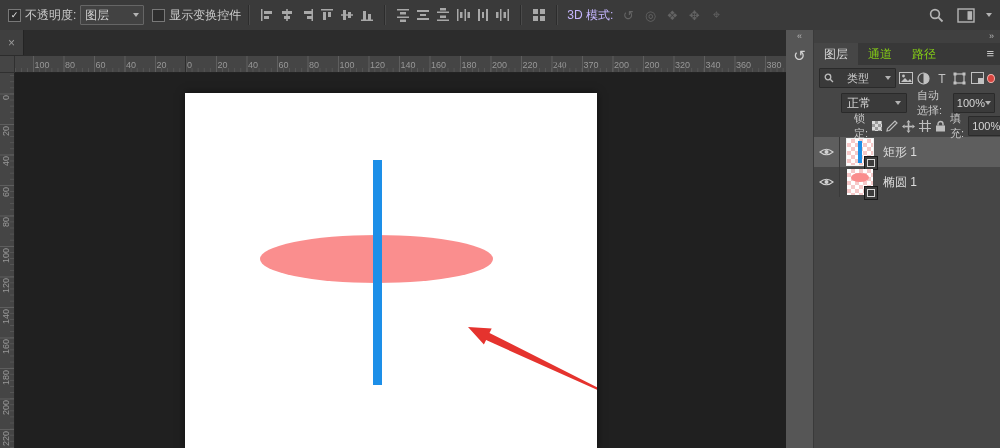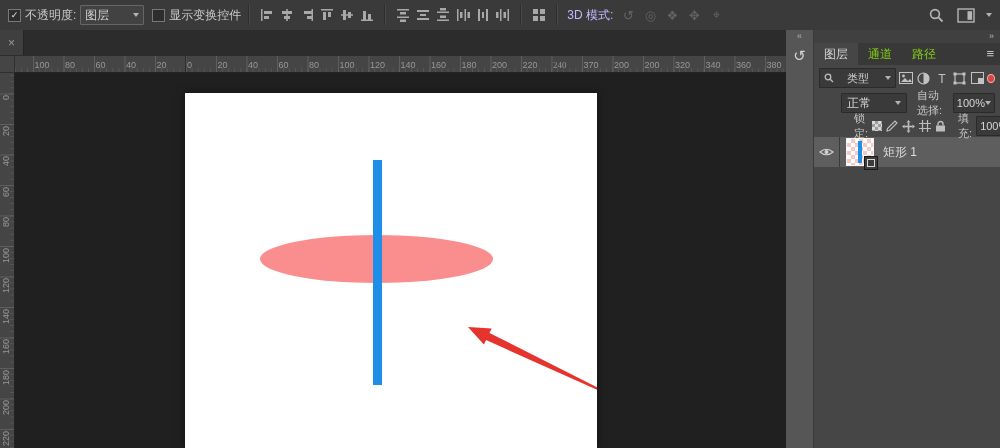--- a/index.html
+++ b/index.html
@@ -370,21 +370,21 @@
         <svg width="12" height="12">
             <path d="M3.5 0v12M8.5 0v12M0 3.5h12M0 8.5h12" stroke="#bdbdbd" stroke-width="1.2"></path>
           </svg>
       </span>
       <span class="lock-icon">
         <svg width="11" height="12">
             <rect x="1" y="5.5" width="9" height="6" fill="#bdbdbd"></rect>
             <path d="M3 5.5V4a2.5 2.5 0 0 1 5 0v1.5" fill="none" stroke="#bdbdbd" stroke-width="1.4"></path>
           </svg>
       </span>
-      <span style="margin-left:8px;">填充:</span>
+      <span style="">填充:</span>
       <span class="val-field">
         <span>100%</span>
         <span class="caret"></span>
       </span>
     </div>
 
     <div class="layers-list">
       <div class="lrow selected">
         <span class="eye-cell">
           <svg width="15" height="10">
@@ -396,16 +396,33 @@
           <span class="thumb selected-thumb" style="position:relative;display:block;">
             <span class="t-bar" style="background: rgb(29, 143, 232);"></span>
           </span>
           <span class="badge">
               <i></i>
             </span>
         </span>
         <span class="lname">矩形 1</span>
       </div>
 
+      <div class="lrow">
+        <span class="eye-cell">
+          <svg width="15" height="10">
+              <path d="M1 5q6.5-5.5 13 0q-6.5 5.5-13 0z" fill="none" stroke="#d2d2d2" stroke-width="1.2"></path>
+              <circle cx="7.5" cy="5" r="2" fill="#d2d2d2"></circle>
+            </svg>
+        </span>
+        <span class="thumb-wrap">
+          <span class="thumb" style="position:relative;display:block;">
+            <span class="t-ellipse" style="background: rgb(250, 142, 142);"></span>
+          </span>
+          <span class="badge">
+              <i></i>
+            </span>
+        </span>
+        <span class="lname">椭圆 1</span>
+      </div>
 
     </div>
   </div>
 </div>
 
 </body></html>

